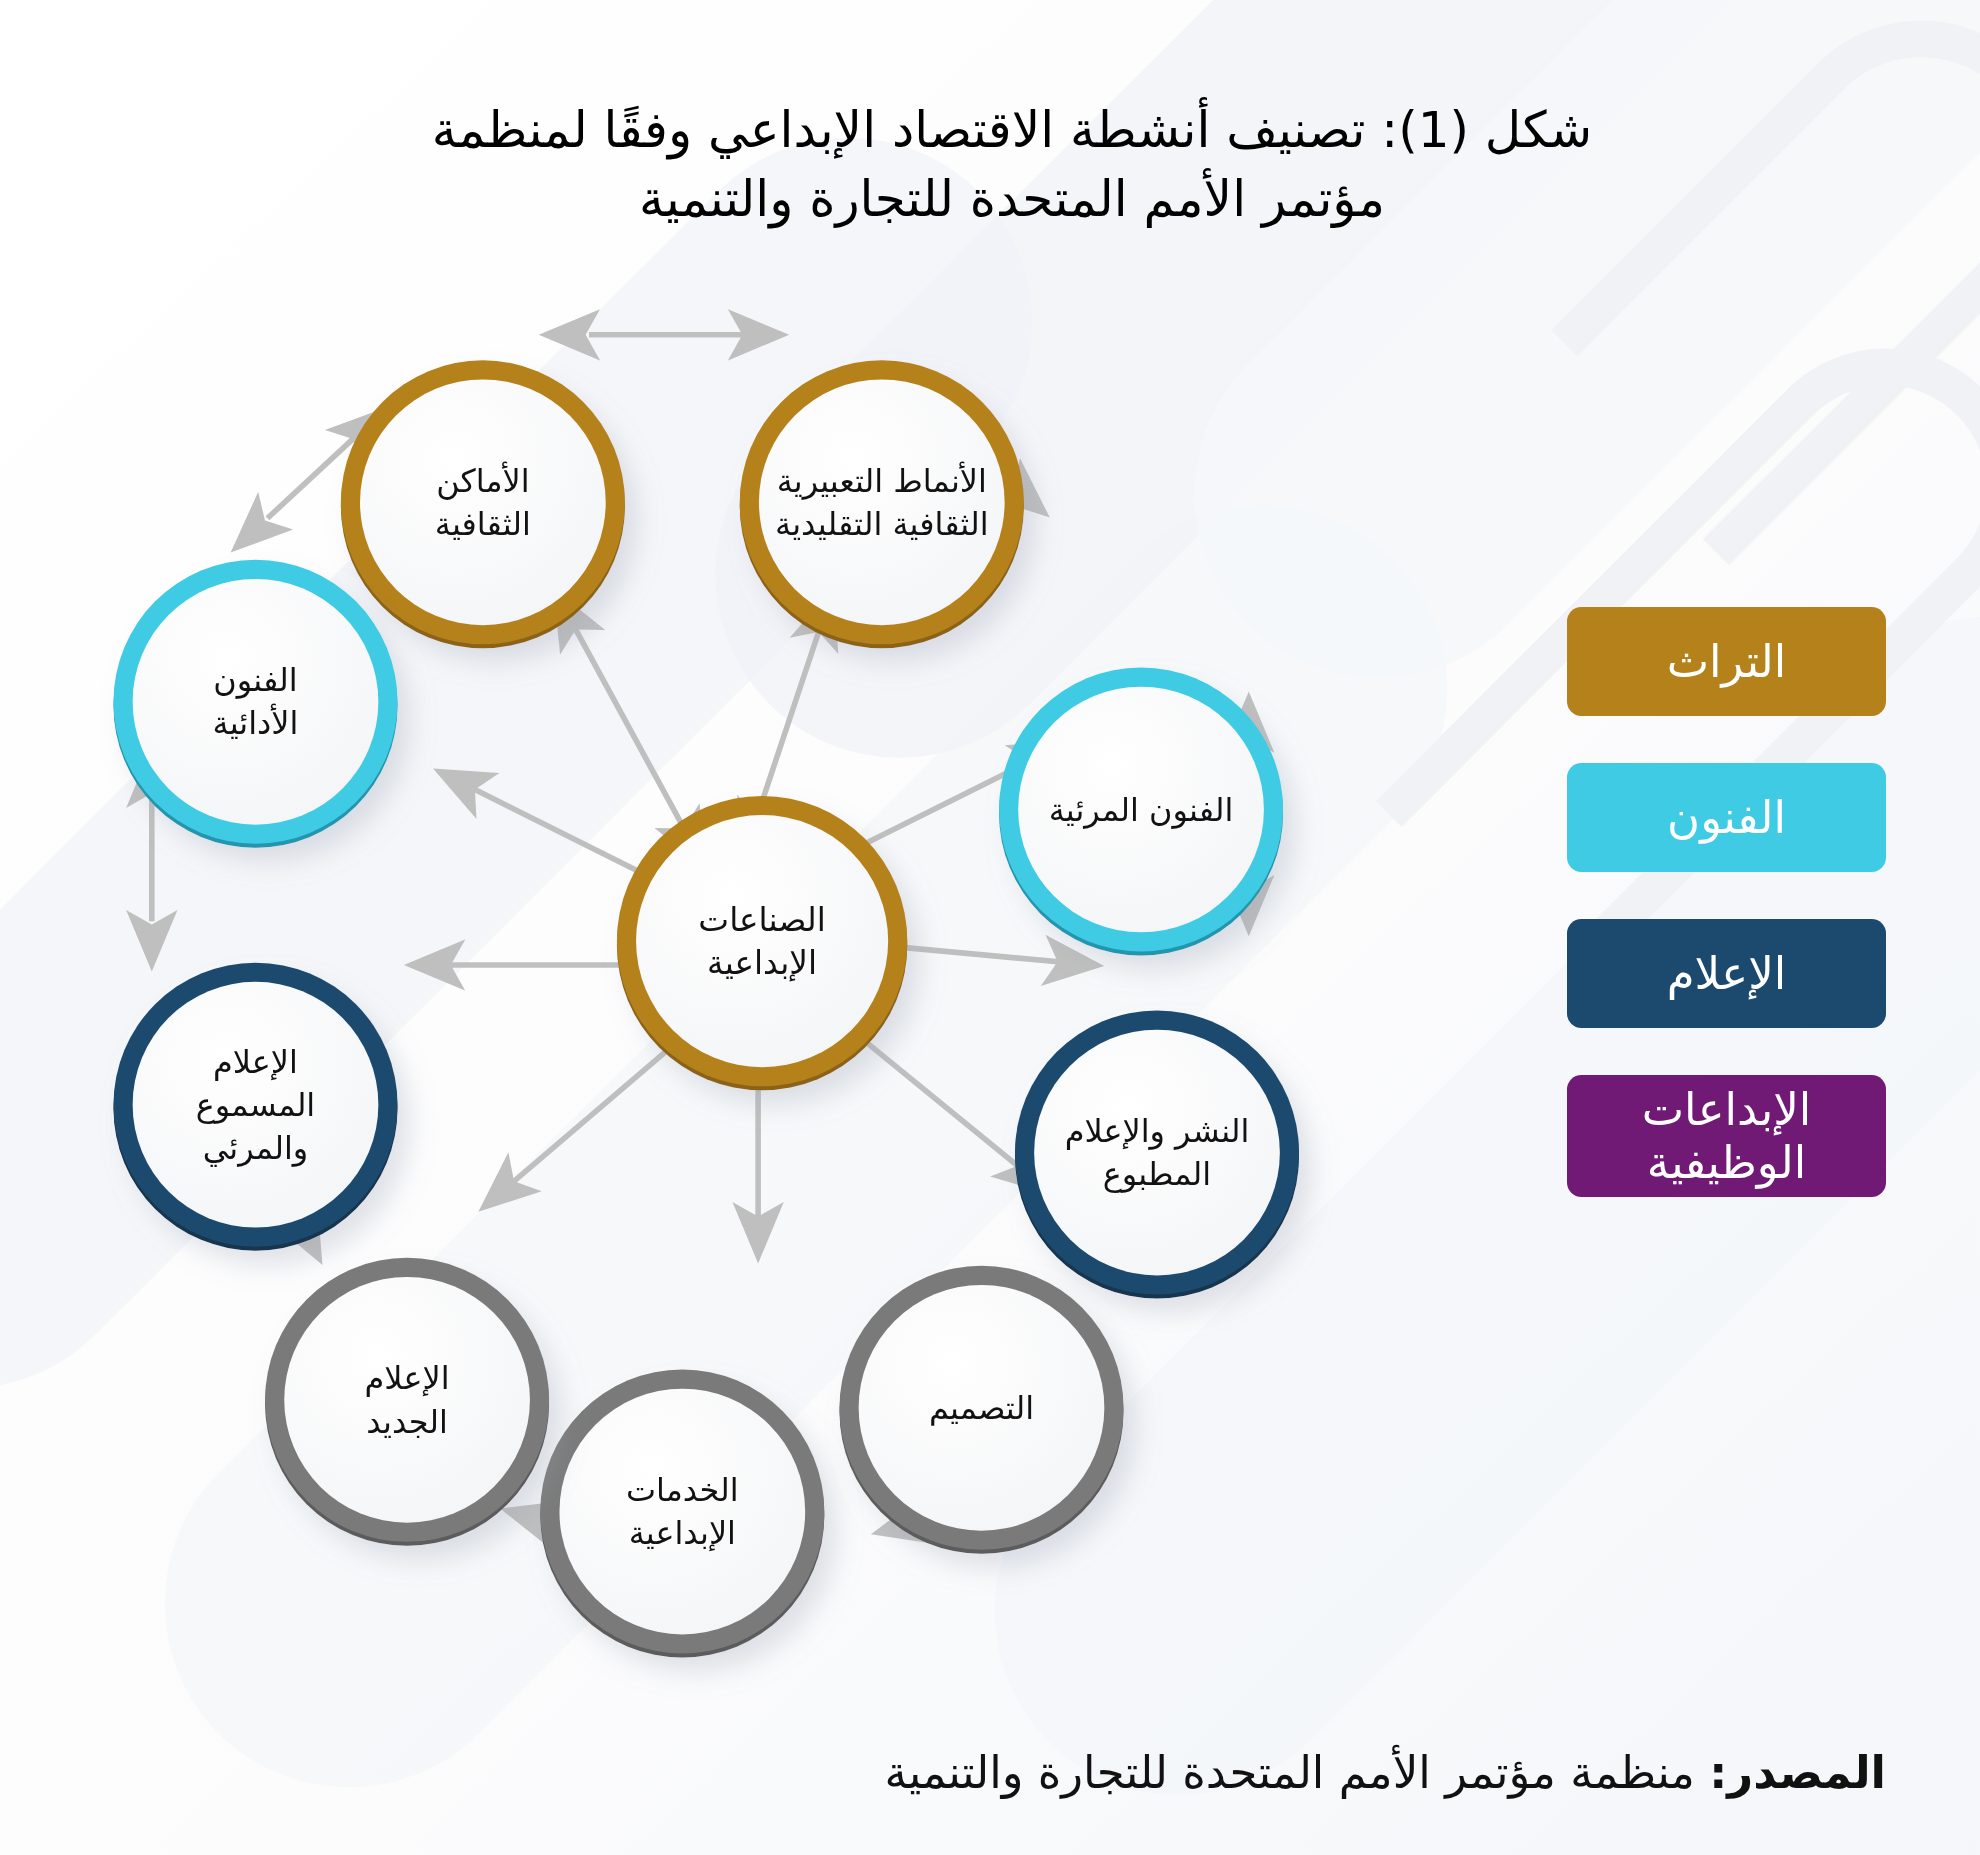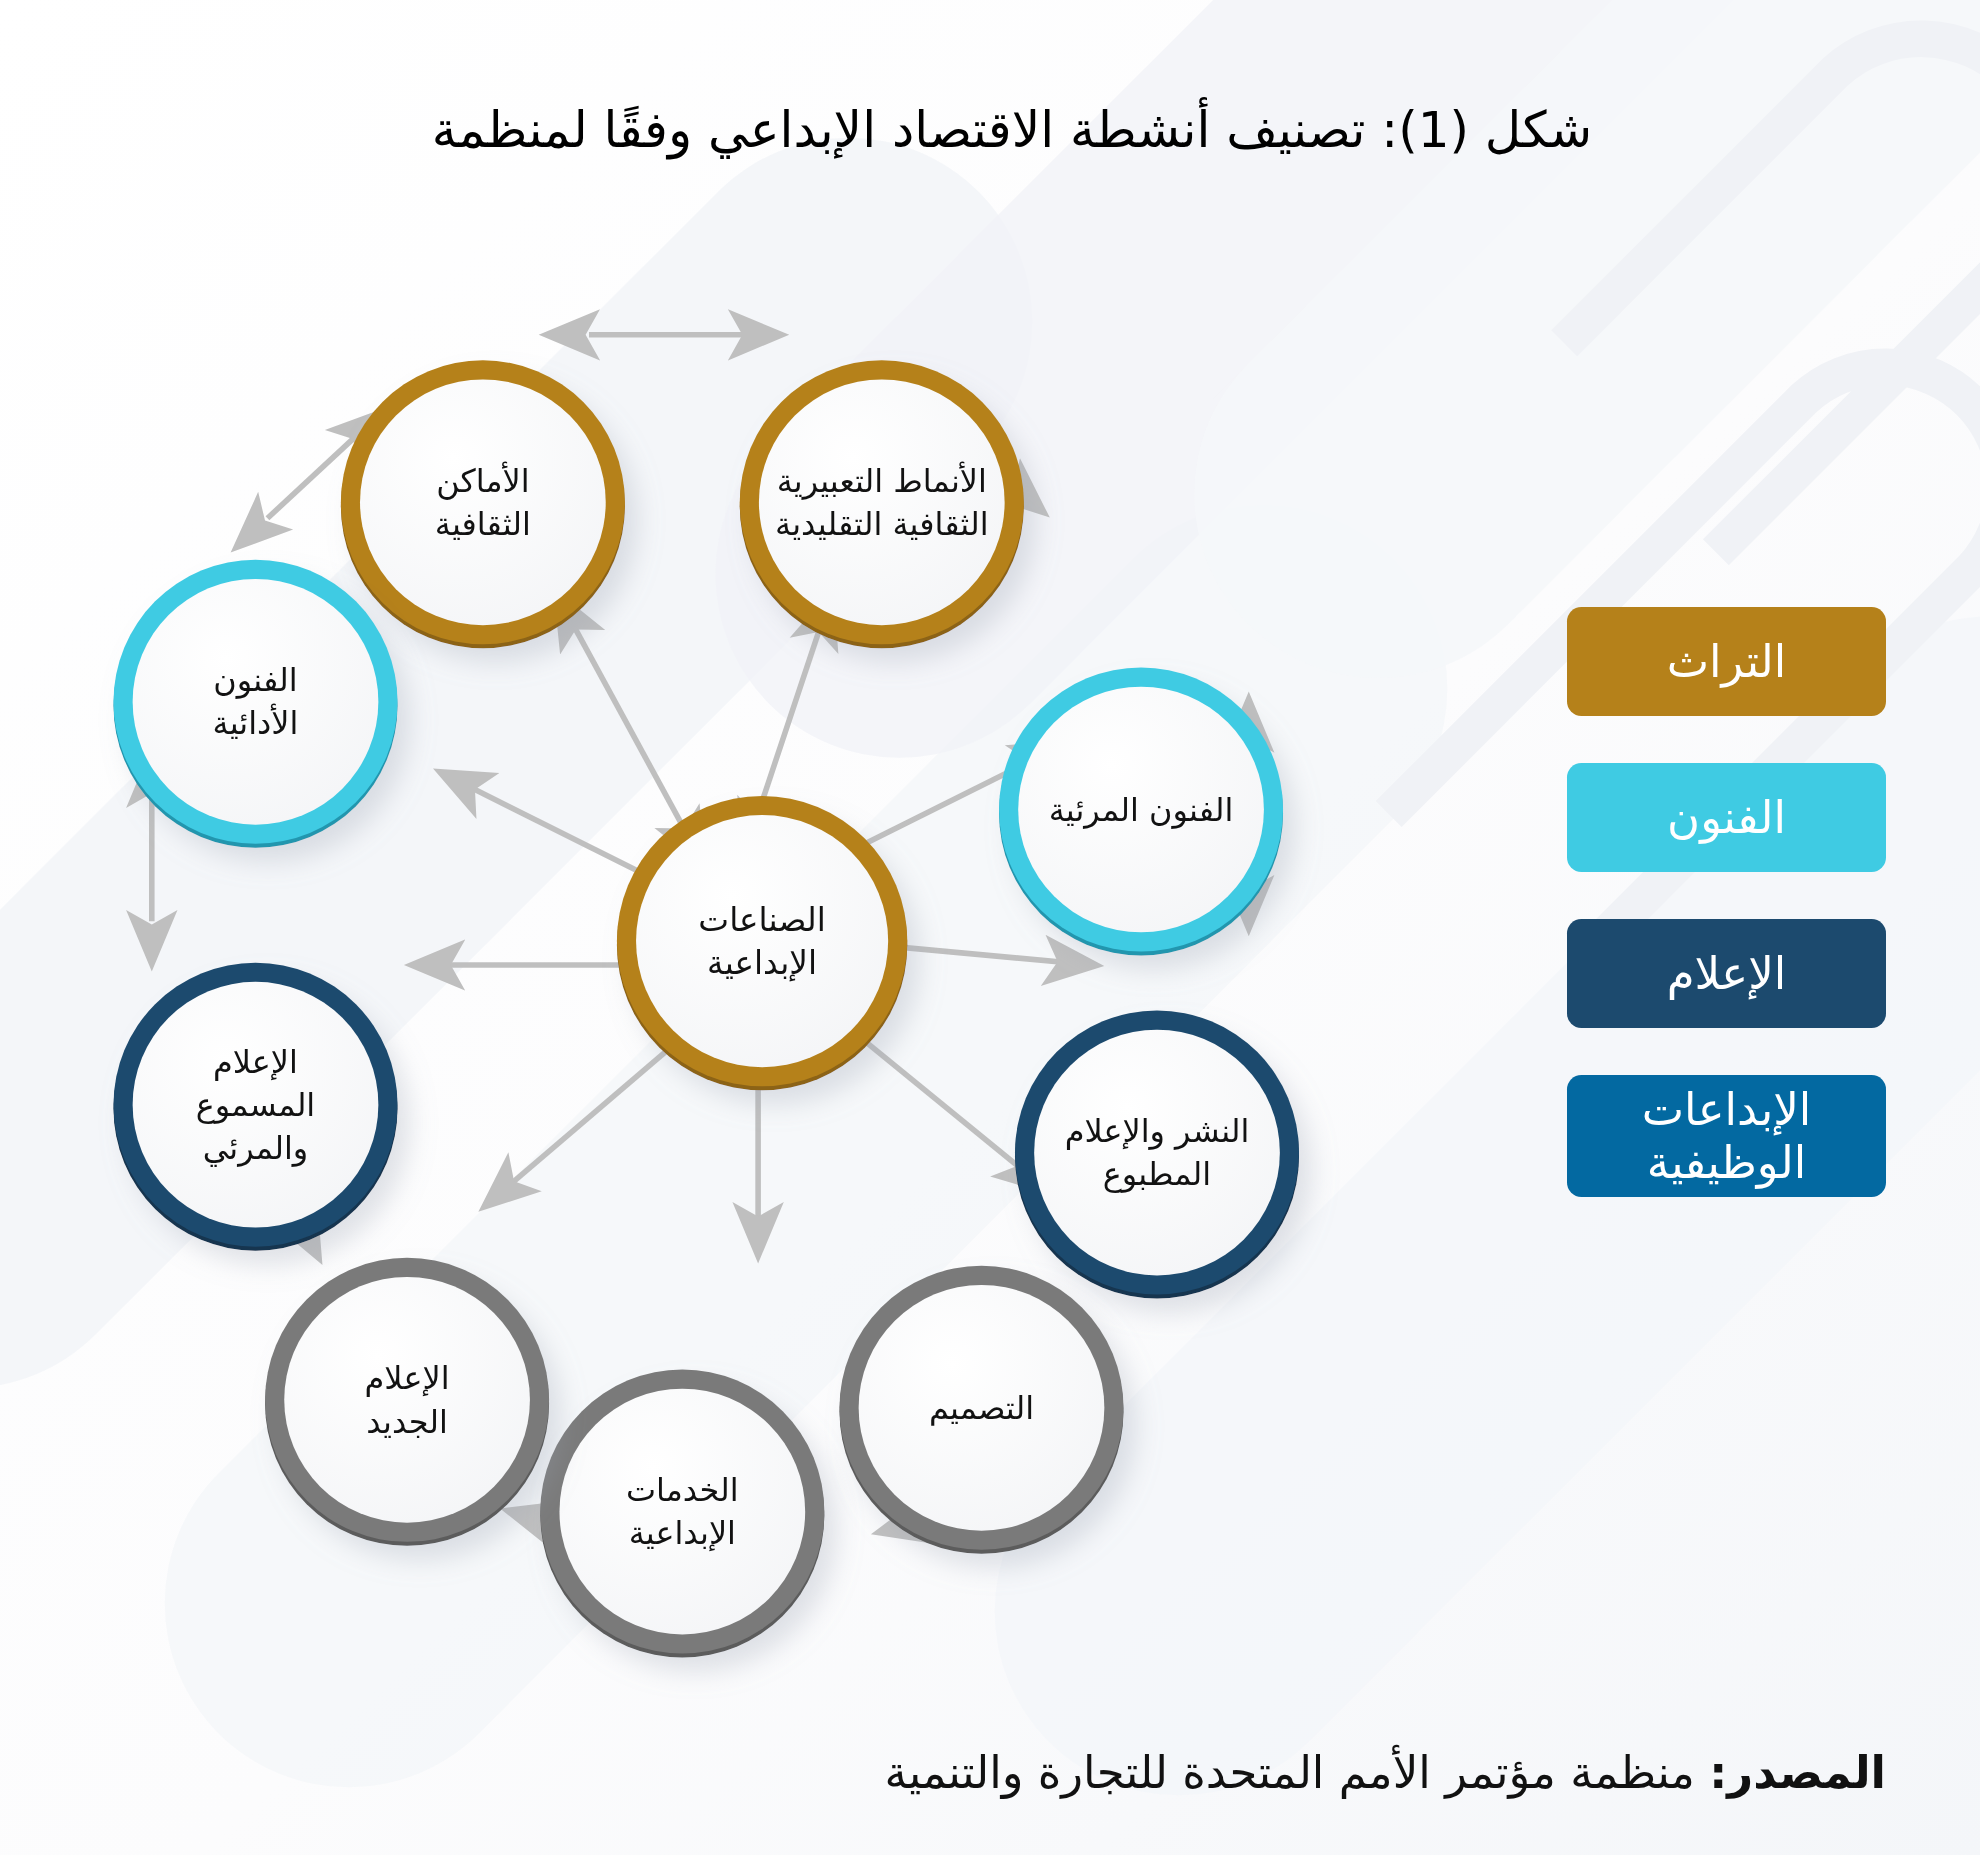--- a/index.html
+++ b/index.html
@@ -74,20 +74,21 @@
     <path d="M 1500 520 L 2500 -480 A 230 230 0 0 1 2826 -154 L 1890 782 A 230 230 0 0 1 1564 456 Z" fill="#f5f7fa" stroke="none" opacity="0.9"></path>
   </g>
   <g fill="none" stroke="#f0f2f6" stroke-width="46">
     <path d="M 1960 430 L 2300 90 A 160 160 0 0 1 2526 316 L 2150 692"></path>
     <path d="M 1740 1020 L 2260 500 A 150 150 0 0 1 2472 712 L 2000 1184"></path>
   </g>
 </svg>
 
 <div id="title">
   <span class="ln">شكل (1): تصنيف أنشطة الاقتصاد الإبداعي وفقًا لمنظمة</span>
+  <span class="ln">مؤتمر الأمم المتحدة للتجارة والتنمية</span>
 </div>
 
 <svg id="diagram" viewBox="0 0 2000 1810">
   <defs>
     <marker id="ah" markerWidth="12" markerHeight="12" refX="9" refY="5" orient="auto" markerUnits="strokeWidth">
       <path d="M0,0.4 L11,5 L0,9.6 L2.6,5 Z" fill="#BFBFBF"></path>
     </marker>
     <marker id="ah-start" markerWidth="12" markerHeight="12" refX="2" refY="5" orient="auto-start-reverse" markerUnits="strokeWidth">
       <path d="M0,0.4 L11,5 L0,9.6 L2.6,5 Z" fill="#BFBFBF"></path>
     </marker>
@@ -194,21 +195,21 @@
 <div id="legend">
     <div class="legend-item" style="background: rgb(181, 129, 26);">
       <span>التراث</span>
     </div>
     <div class="legend-item" style="background: rgb(63, 203, 227);">
       <span>الفنون</span>
     </div>
     <div class="legend-item" style="background: rgb(28, 74, 110);">
       <span>الإعلام</span>
     </div>
-    <div class="legend-item" style="background: #0369a1;">
+    <div class="legend-item" style="background: #701a75;">
       <span>الإبداعات الوظيفية</span>
     </div>
   </div>
 
 <div id="footer">
   <b>المصدر:</b>
   <span>منظمة مؤتمر الأمم المتحدة للتجارة والتنمية</span>
 </div>
 
 

